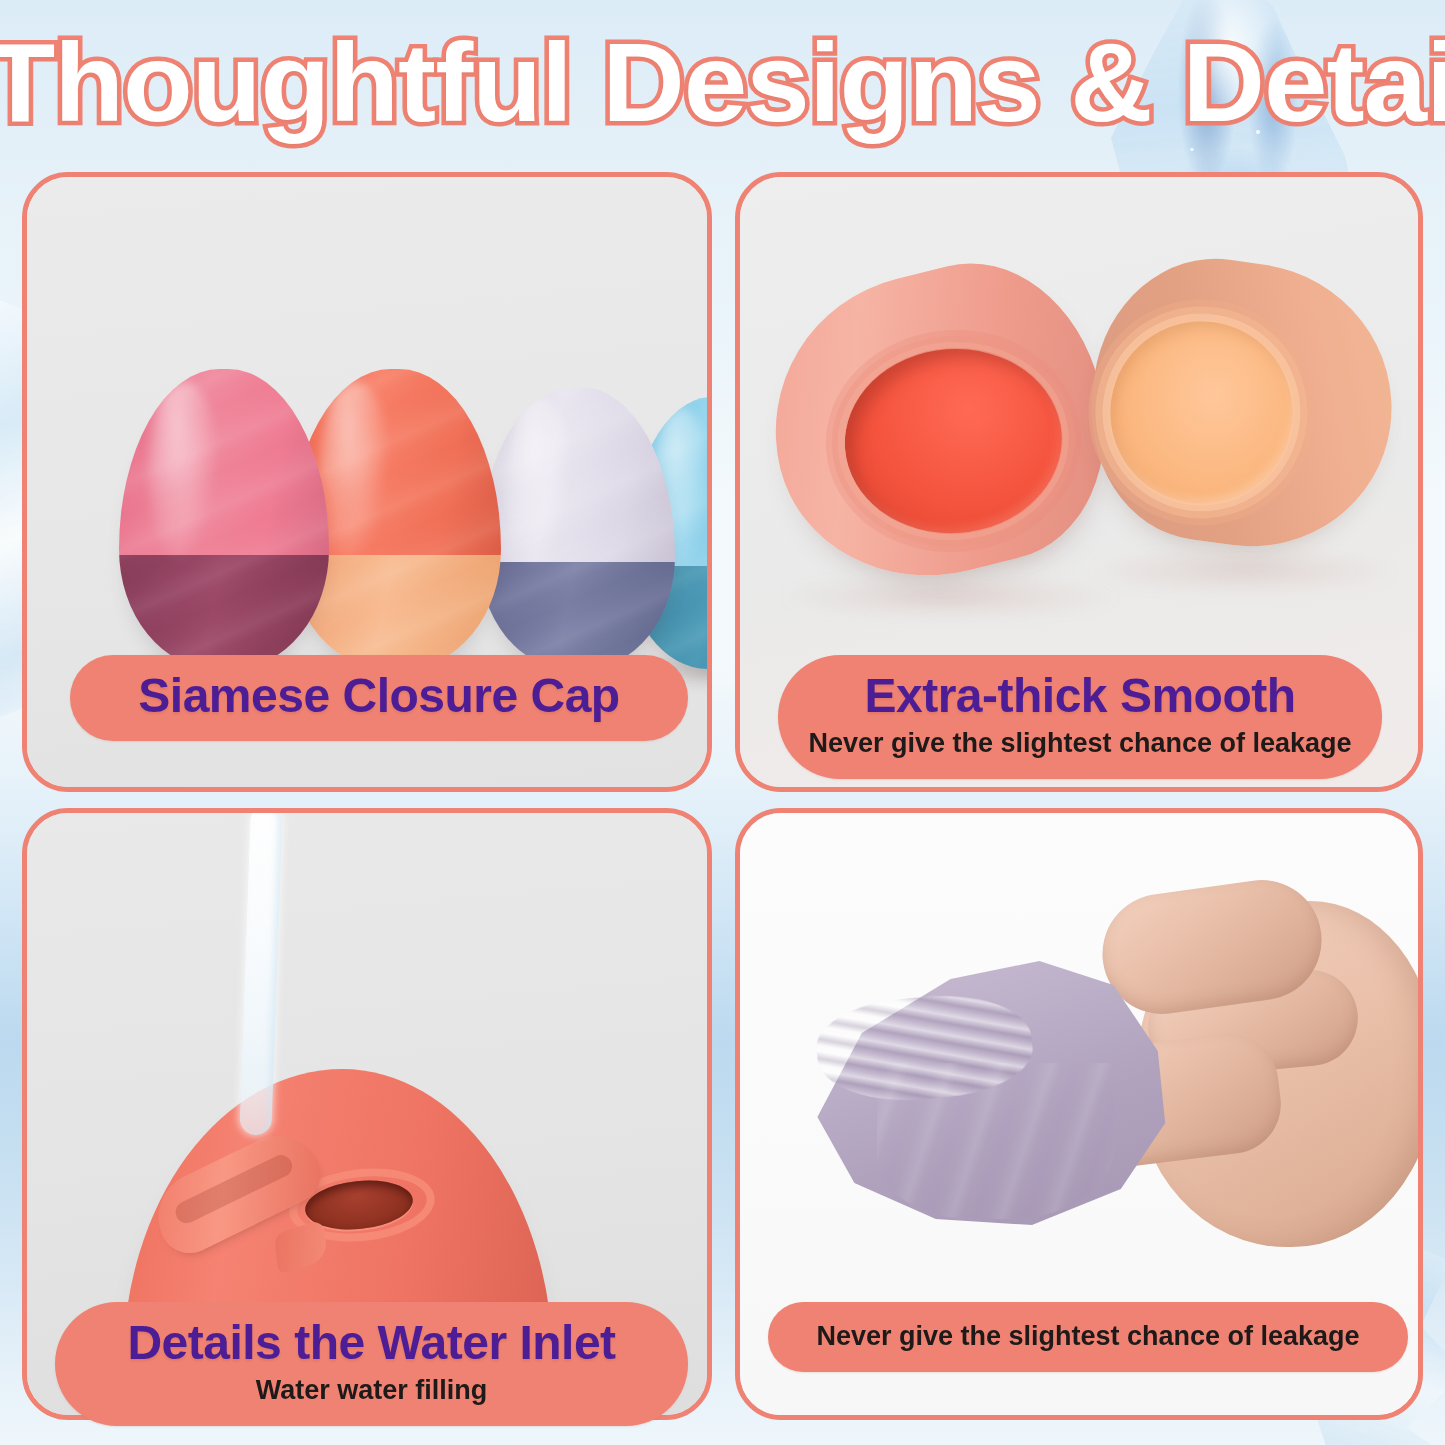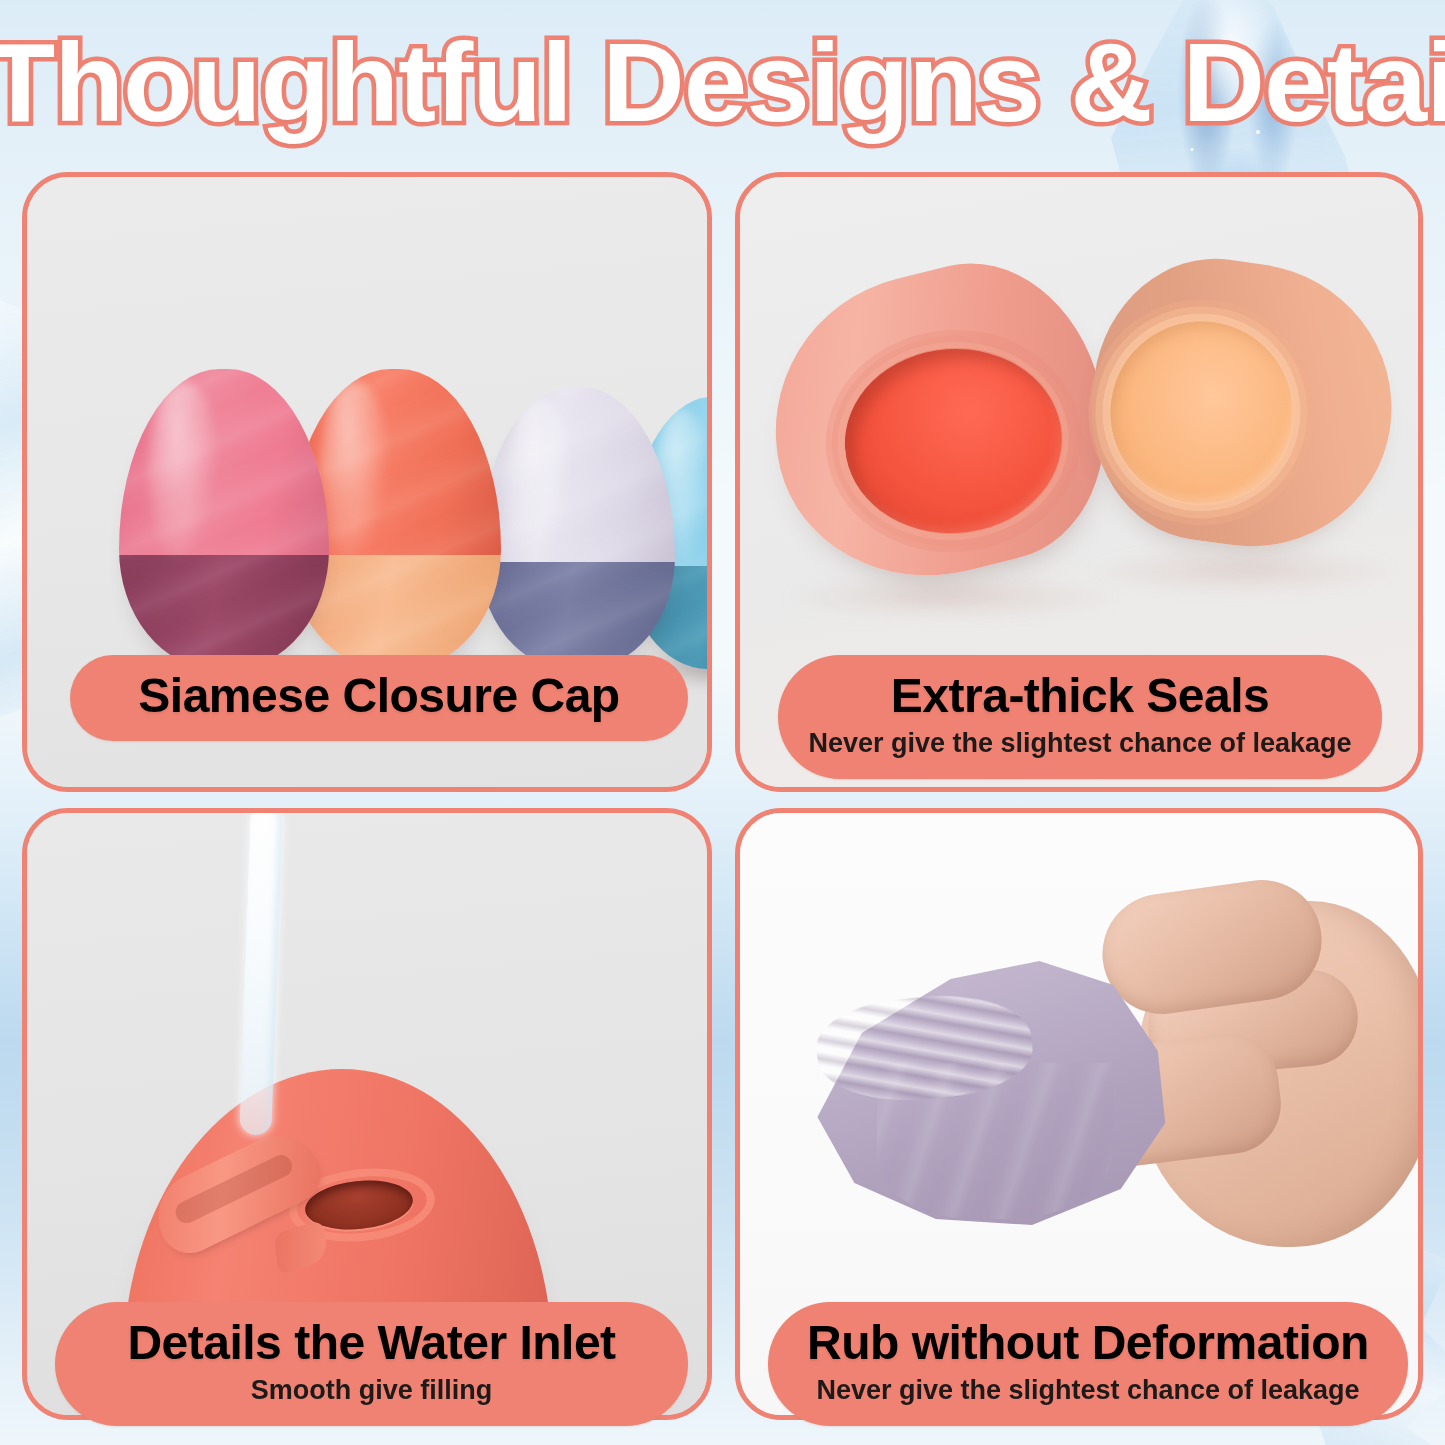--- a/index.html
+++ b/index.html
@@ -117,21 +117,21 @@
   .caption {
     position:absolute;
     background:#ef8272;
     border-radius:95px;
     text-align:center;
     z-index:6;
     box-shadow:0 1px 2px rgba(180,110,96,.18);
     padding:14px 26px 18px;
   }
   .cap-title {
-    color:#000000;
+    color:#4c1d95;
     font-weight:bold;
     font-size:48px;
     line-height:1.12;
     letter-spacing:-.5px;
     white-space:nowrap;
     text-shadow:0 2px 2px rgba(190,100,85,.30);
   }
   .cap-sub {
     color:#1d1a19;
     font-weight:bold;
@@ -468,27 +468,26 @@
         <div class="finger" id="thumb"></div>
       </div>
     </div>
   </div>
 
   <div class="caption" id="cap-tl">
     <div class="cap-title">Siamese Closure Cap</div>
   </div>
 
   <div class="caption" id="cap-tr">
-    <div class="cap-title">Extra-thick Seals</div>
+    <div class="cap-title">Extra-thick Smooth</div>
     <div class="cap-sub">Never give the slightest chance of leakage</div>
   </div>
 
   <div class="caption" id="cap-bl">
     <div class="cap-title">Details the Water Inlet</div>
-    <div class="cap-sub">Smooth give filling</div>
+    <div class="cap-sub">Water water filling</div>
   </div>
 
   <div class="caption" id="cap-br">
-    <div class="cap-title">Rub without Deformation</div>
     <div class="cap-sub">Never give the slightest chance of leakage</div>
   </div>
 
 </div>
 
 </body></html>

